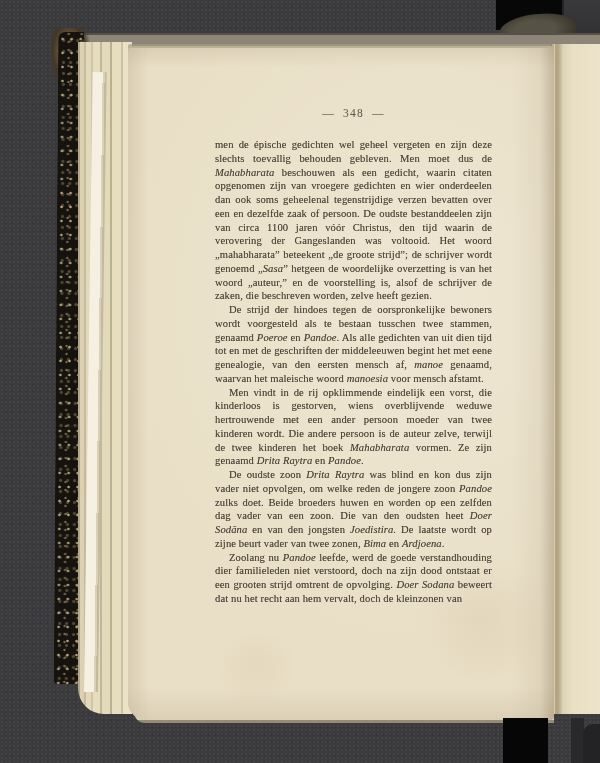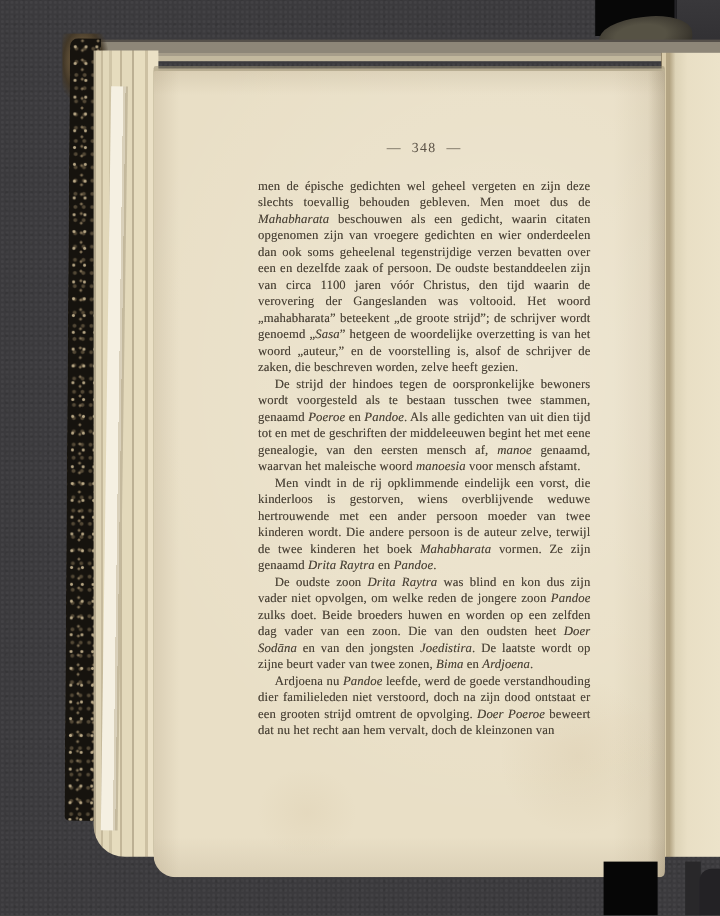--- a/index.html
+++ b/index.html
@@ -81,21 +81,21 @@
   
   .facing-page{
     position:absolute;left:551px;top:44px;width:49px;height:670px;
     background:linear-gradient(to right,
       #8d7f62 0 1px,#d9cba9 1px 4px,#b3a483 4px 7px,
       #ddd3b7 12px,#e9dfc5 22px,#ece3ca 49px);
     z-index:8;
   }
   
   .main-page{
-    position:absolute;left:128px;top:59px;width:426px;height:672px;
+    position:absolute;left:128px;top:48px;width:426px;height:672px;
     background:
       radial-gradient(120% 90% at 68% 38%, rgba(255,255,255,0.22), transparent 62%),
       radial-gradient(22% 14% at 83% 85%, rgba(168,136,84,0.10), transparent 70%),
       radial-gradient(14% 8% at 30% 92%, rgba(168,136,84,0.07), transparent 70%),
       linear-gradient(to right, rgba(135,115,82,0.16), transparent 5%, transparent 90%, rgba(135,115,82,0.15)),
       linear-gradient(to bottom, rgba(135,115,82,0.14), transparent 3%, transparent 95%, rgba(120,100,70,0.12)),
       #e9dfc6;
     border-radius:2px 2px 4px 18px;
     box-shadow:0 -2px 0 rgba(190,179,150,0.9), 0 -4px 0 rgba(150,140,115,0.55);
     z-index:9;
@@ -158,21 +158,21 @@
   <div class="facing-page"></div>
   <div class="bottom-page-edges"></div>
 
   <div class="main-page">
     <div class="page-header">— 348 —</div>
     <div class="text-block">
         <p class=""><span>men de épische gedichten wel geheel vergeten en zijn deze slechts toevallig behouden gebleven. Men moet dus de </span><span class="it">Mahabharata</span><span> beschouwen als een gedicht, waarin citaten opgenomen zijn van vroegere gedichten en wier onderdeelen dan ook soms geheelenal tegenstrijdige verzen bevatten over een en dezelfde zaak of persoon. De oudste bestanddeelen zijn van circa 1100 jaren vóór Christus, den tijd waarin de verovering der Gangeslanden was voltooid. Het woord „mahabharata” beteekent „de groote strijd”; de schrijver wordt genoemd „</span><span class="it">Sasa</span><span>” hetgeen de woordelijke overzetting is van het woord „auteur,” en de voorstelling is, alsof de schrijver de zaken, die beschreven worden, zelve heeft gezien.</span></p>
         <p class="indent"><span>De strijd der hindoes tegen de oorspronkelijke bewoners wordt voorgesteld als te bestaan tusschen twee stammen, genaamd </span><span class="it">Poeroe</span><span> en </span><span class="it">Pandoe</span><span>. Als alle gedichten van uit dien tijd tot en met de geschriften der middeleeuwen begint het met eene genealogie, van den eersten mensch af, </span><span class="it">manoe</span><span> genaamd, waarvan het maleische woord </span><span class="it">manoesia</span><span> voor mensch afstamt.</span></p>
         <p class="indent"><span>Men vindt in de rij opklimmende eindelijk een vorst, die kinderloos is gestorven, wiens overblijvende weduwe hertrouwende met een ander persoon moeder van twee kinderen wordt. Die andere persoon is de auteur zelve, terwijl de twee kinderen het boek </span><span class="it">Mahabharata</span><span> vormen. Ze zijn genaamd </span><span class="it">Drita Raytra</span><span> en </span><span class="it">Pandoe</span><span>.</span></p>
         <p class="indent"><span>De oudste zoon </span><span class="it">Drita Raytra</span><span> was blind en kon dus zijn vader niet opvolgen, om welke reden de jongere zoon </span><span class="it">Pandoe</span><span> zulks doet. Beide broeders huwen en worden op een zelfden dag vader van een zoon. Die van den oudsten heet </span><span class="it">Doer Sodāna</span><span> en van den jongsten </span><span class="it">Joedistira</span><span>. De laatste wordt op zijne beurt vader van twee zonen, </span><span class="it">Bima</span><span> en </span><span class="it">Ardjoena</span><span>.</span></p>
-        <p class="indent"><span>Ardjoena nu </span><span class="it">Pandoe</span><span> leefde, werd de goede verstandhouding dier familieleden niet verstoord, doch na zijn dood ontstaat er een grooten strijd omtrent de opvolging. </span><span class="it">Doer Poeroe</span><span> beweert dat nu het recht aan hem vervalt, doch de kleinzonen van</span></p>
+        <p class="indent"><span>Zoolang nu </span><span class="it">Pandoe</span><span> leefde, werd de goede verstandhouding dier familieleden niet verstoord, doch na zijn dood ontstaat er een grooten strijd omtrent de opvolging. </span><span class="it">Doer Sodana</span><span> beweert dat nu het recht aan hem vervalt, doch de kleinzonen van</span></p>
       </div>
     <div class="gutter-shadow"></div>
   </div>
 
   <div class="bottom-black-rect"></div>
   <div class="bottom-dark-band"></div>
   <div class="bottom-corner-blob"></div>
 </div>
 
 </body></html>

